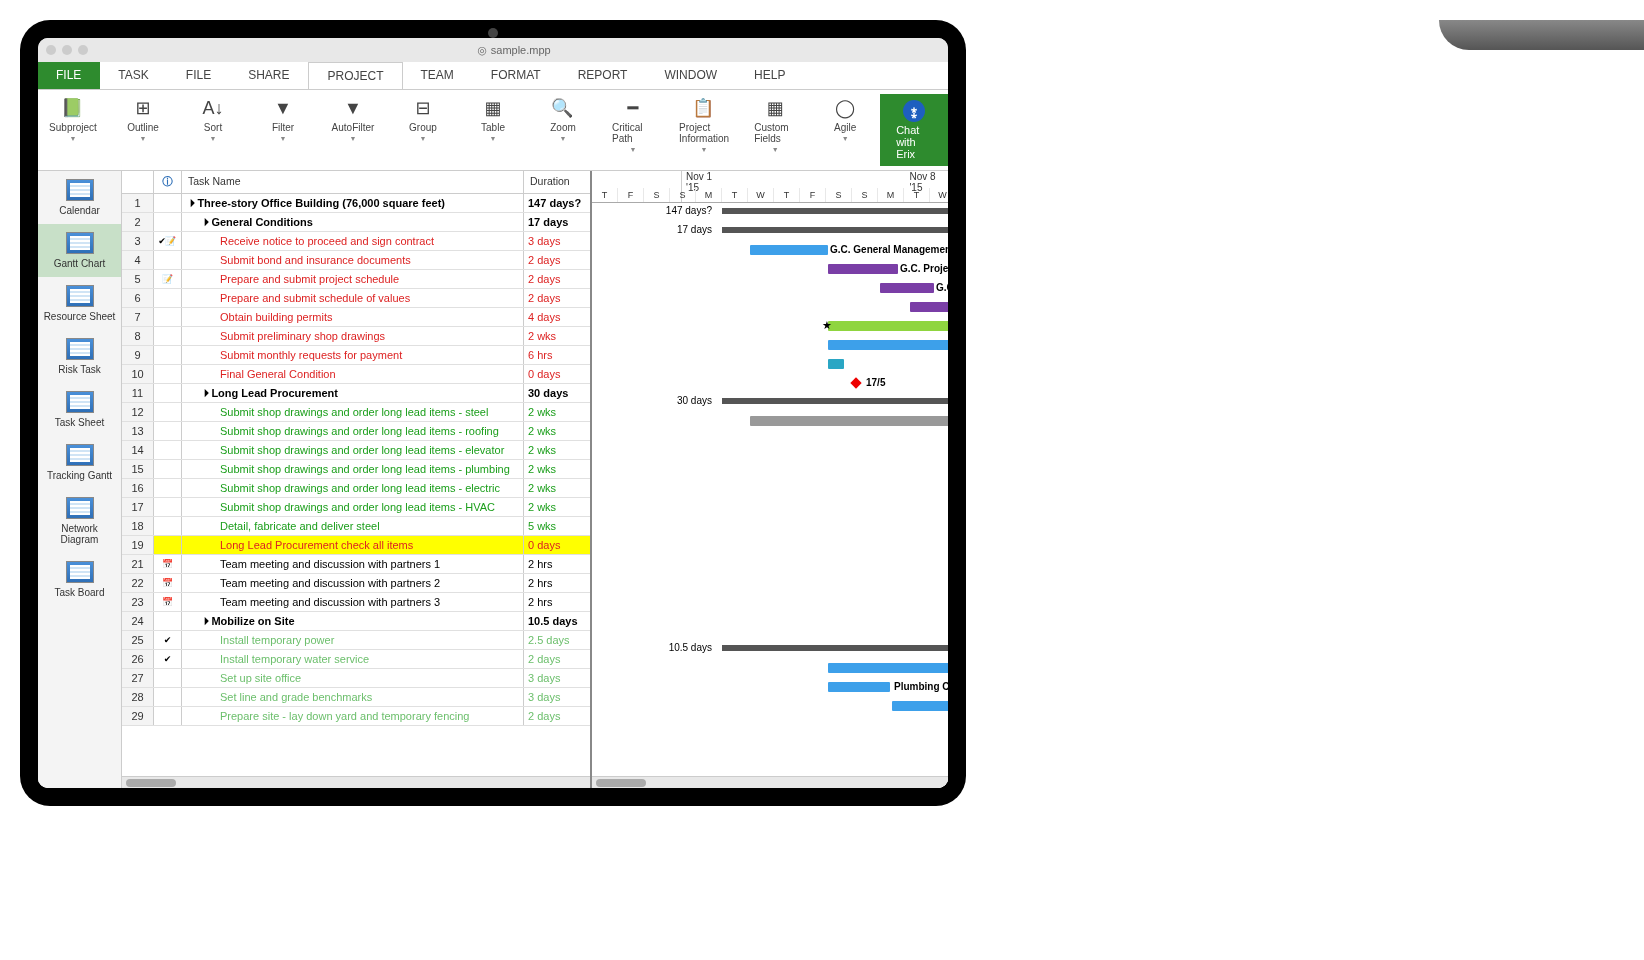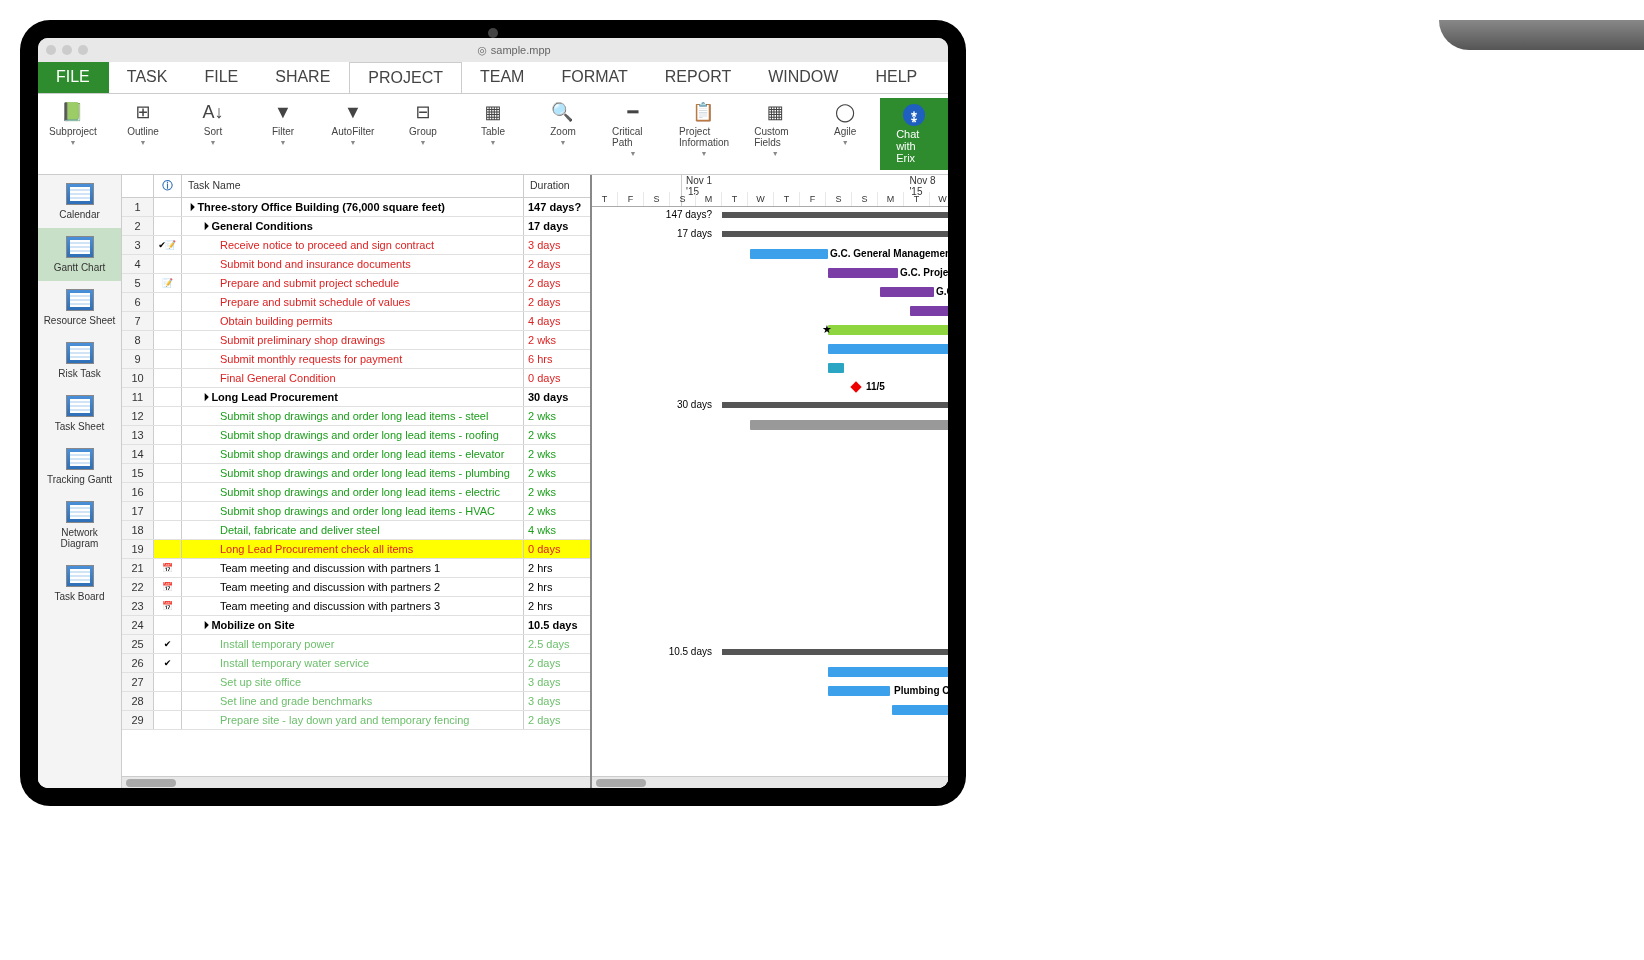--- a/index.html
+++ b/index.html
@@ -6,21 +6,21 @@
 body { background: #fff; display: flex; justify-content: center; padding: 20px; }
 .laptop { width: 1320px; background: #000; border-radius: 30px; padding: 18px; position: relative; }
 .camera { position: absolute; top: 8px; left: 50%; transform: translateX(-50%); width: 10px; height: 10px; border-radius: 50%; background: #444; }
 .screen { background: #f5f5f5; border-radius: 10px; overflow: hidden; height: 750px; display: flex; flex-direction: column; }
 .base { width: 1400px; height: 30px; background: linear-gradient(#888,#555); margin: 0 auto; border-radius: 0 0 30px 30px; position: relative; left: 50%; transform: translateX(-50%); }
 .titlebar { background: #e8e8e8; height: 24px; display: flex; align-items: center; padding: 0 8px; font-size: 11px; color: #666; }
 .traffic { display: flex; gap: 6px; }
 .dot { width: 10px; height: 10px; border-radius: 50%; background: #ccc; }
 .titletxt { flex: 1; text-align: center; display: flex; justify-content: center; align-items: center; gap: 4px; }
 .menubar { display: flex; background: #fff; border-bottom: 1px solid #ccc; }
-.menutab { padding: 6px 18px; font-size: 16px; color: #444; cursor: pointer; border-right: 1px solid transparent; text-align: center; }
+.menutab { padding: 6px 18px; font-size: 12px; color: #444; cursor: pointer; border-right: 1px solid transparent; text-align: center; }
 .menutab.active-file { background: #2e8b2e; color: #fff; }
 .menutab.active { background: #fff; border: 1px solid #ccc; border-bottom: none; }
 .ribbon { display: flex; background: #fff; border-bottom: 1px solid #ccc; padding: 4px 0; }
 .ribbtn { display: flex; flex-direction: column; align-items: center; padding: 2px 14px; cursor: pointer; font-size: 10px; color: #444; gap: 2px; min-width: 70px; }
 .ribicon { width: 24px; height: 24px; display: flex; align-items: center; justify-content: center; font-size: 18px; }
 .chatbtn { margin-left: auto; background: #2e8b2e; color: #fff; display: flex; flex-direction: column; align-items: center; justify-content: center; padding: 6px 16px; font-size: 11px; gap: 2px; }
 .chatbtn .chatic { width: 22px; height: 22px; border-radius: 50%; background: #1e5fbf; display: flex; align-items: center; justify-content: center; color: #fff; font-weight: bold; }
 .workspace { flex: 1; display: flex; overflow: hidden; background: #fff; }
 .sidebar { width: 84px; background: #f4f4f4; border-right: 1px solid #ccc; display: flex; flex-direction: column; overflow-y: auto; }
 .sideitem { display: flex; flex-direction: column; align-items: center; padding: 8px 4px; font-size: 10px; color: #333; cursor: pointer; gap: 4px; text-align: center; }
@@ -309,21 +309,21 @@
             <div class="trow">
               <div class="tc-num">17</div>
               <div class="tc-info"></div>
               <div class="tc-name lvl2 c-green" style="">Submit shop drawings and order long lead items - HVAC</div>
               <div class="tc-dur c-green" style="">2 wks</div>
             </div>
             <div class="trow">
               <div class="tc-num">18</div>
               <div class="tc-info"></div>
               <div class="tc-name lvl2 c-green" style="">Detail, fabricate and deliver steel</div>
-              <div class="tc-dur c-green" style="">4 wks</div>
+              <div class="tc-dur c-green" style="">5 wks</div>
             </div>
             <div class="trow hl">
               <div class="tc-num">19</div>
               <div class="tc-info"></div>
               <div class="tc-name lvl2 c-red" style="">Long Lead Procurement check all items</div>
               <div class="tc-dur c-red" style="">0 days</div>
             </div>
             <div class="trow">
               <div class="tc-num">21</div>
               <div class="tc-info">📅</div>
@@ -418,21 +418,21 @@
             <div class="gbar" style="top: 61px; left: 236px; width: 70px; background: rgb(122, 62, 166);"></div>
             <div class="gbarlbl" style="top: 60px; left: 308px;">G.C. Project Management,G.C. General Manag</div>
             <div class="gbar" style="top: 80px; left: 288px; width: 54px; background: rgb(122, 62, 166);"></div>
             <div class="gbarlbl" style="top: 79px; left: 344px;">G.C. Project Managem</div>
             <div class="gbar" style="top: 99px; left: 318px; width: 54px; background: rgb(122, 62, 166);"></div>
             <div class="gbar" style="top: 118px; left: 236px; width: 182px; background: rgb(143, 213, 63);"></div>
             <div class="gstar" style="top: 116px; left: 230px;">★</div>
             <div class="gbar" style="top: 137px; left: 236px; width: 320px; background: rgb(61, 160, 234);"></div>
             <div class="gbar" style="top: 156px; left: 236px; width: 16px; background: rgb(42, 166, 196);"></div>
             <div class="gdiamond" style="top: 176px; left: 260px;"></div>
-            <div class="gbarlbl" style="top: 174px; left: 274px;">11/5</div>
+            <div class="gbarlbl" style="top: 174px; left: 274px;">17/5</div>
             <div class="gsumlbl" style="top: 192px; left: 0px;">30 days</div>
             <div class="gsumbar" style="top: 195px; left: 130px; width: 420px;"></div>
             <div class="gbar" style="top: 213px; left: 158px; width: 390px; background: rgb(153, 153, 153);"></div>
             <div class="gsumlbl" style="top: 439px; left: 0px;">10.5 days</div>
             <div class="gsumbar" style="top: 442px; left: 130px; width: 420px;"></div>
             <div class="gbar" style="top: 460px; left: 236px; width: 150px; background: rgb(61, 160, 234);"></div>
             <div class="gbar" style="top: 479px; left: 236px; width: 62px; background: rgb(61, 160, 234);"></div>
             <div class="gbarlbl" style="top: 478px; left: 302px;">Plumbing Contractor</div>
             <div class="gbar" style="top: 498px; left: 300px; width: 250px; background: rgb(61, 160, 234);"></div>
             <div class="wkend" style="left: 56px; width: 26px;"></div>

